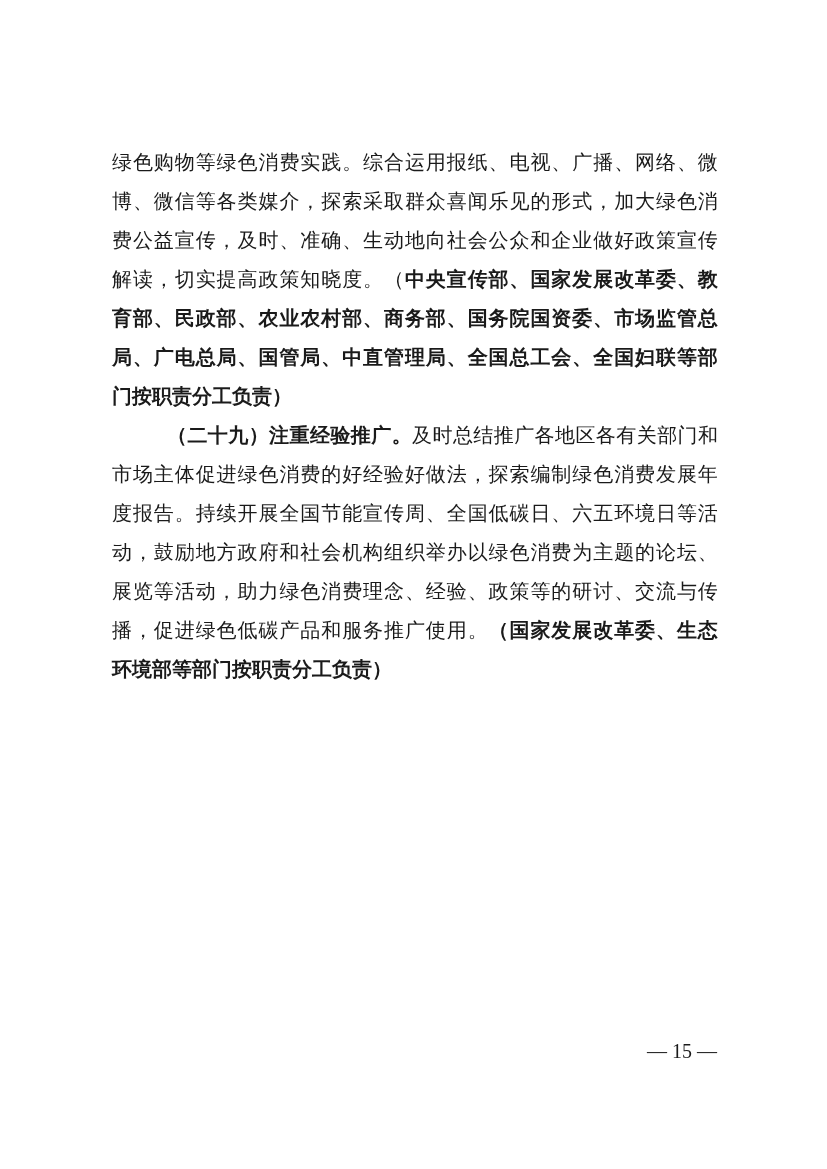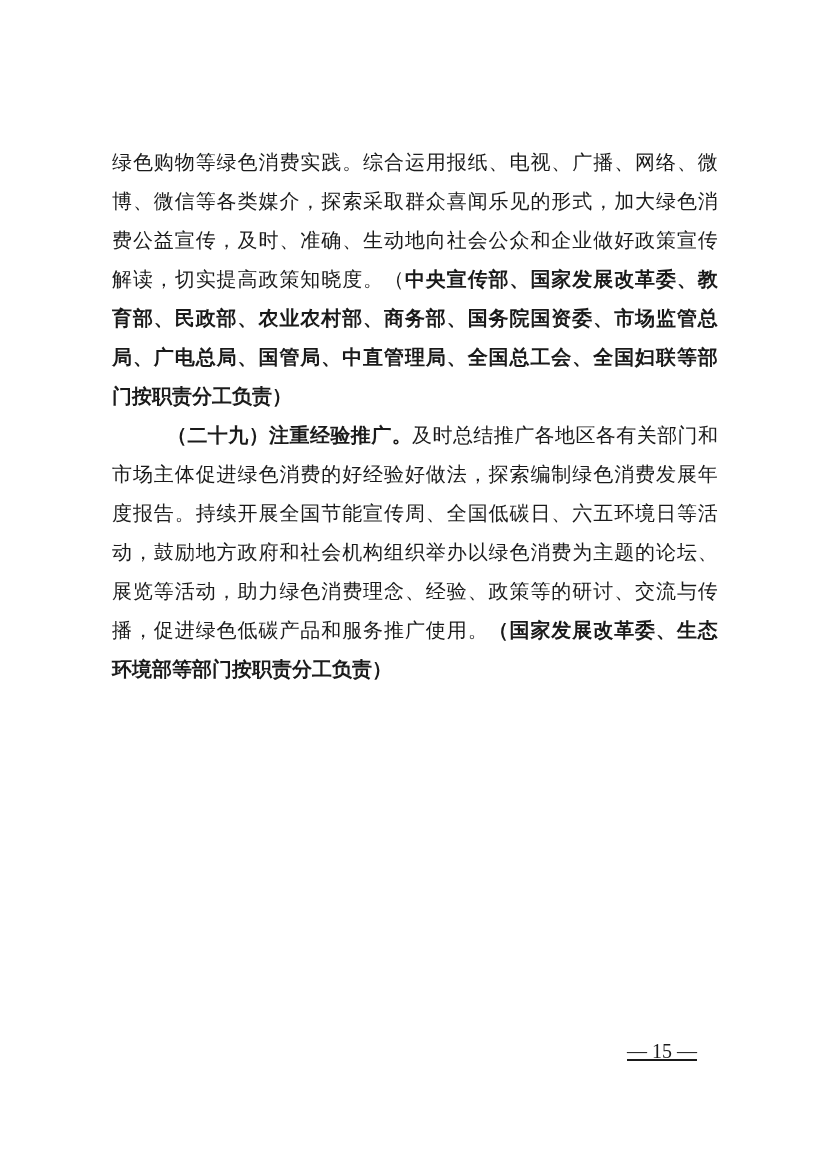--- a/index.html
+++ b/index.html
@@ -11,24 +11,23 @@
     font-size: 20px; color: #1a1a1a;
   }
   .line {
     height: 39px; line-height: 30px; white-space: nowrap;
     display: flex; justify-content: space-between;
   }
   .line.last { justify-content: flex-start; letter-spacing: 7.4px; }
   .line span.ch { display: inline-block; width: 20px; text-align: center; }
   .bold { font-weight: bold; }
   .page-number {
-    position: absolute; left: 627px; top: 1040px; width: 90px; text-align: left;
+    position: absolute; left: 627px; top: 1040px; width: 90px; text-align: right;
     font-family: "Liberation Serif", "DejaVu Serif", serif; font-size: 20px; color: #1a1a1a;
     white-space: nowrap;
-    text-decoration: underline;
   }
 </style>
 </head>
 <body>
 
 <div class="page">
   <div class="text-block">
     <div class="line">
         <span class="ch">绿</span>
         <span class="ch">色</span>

